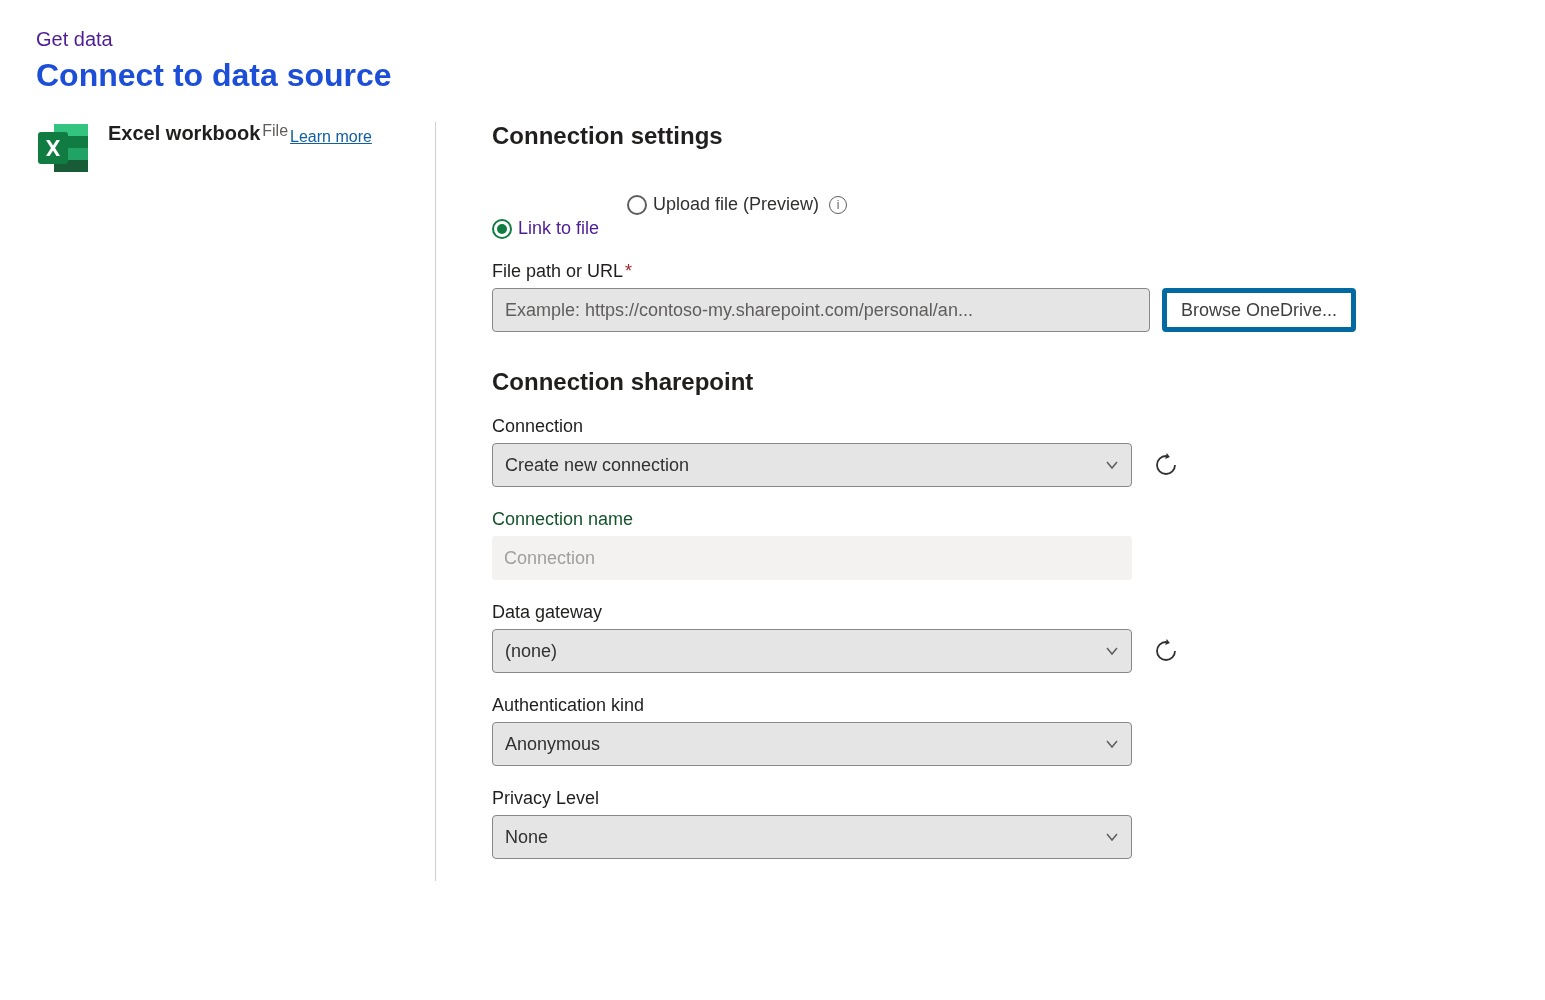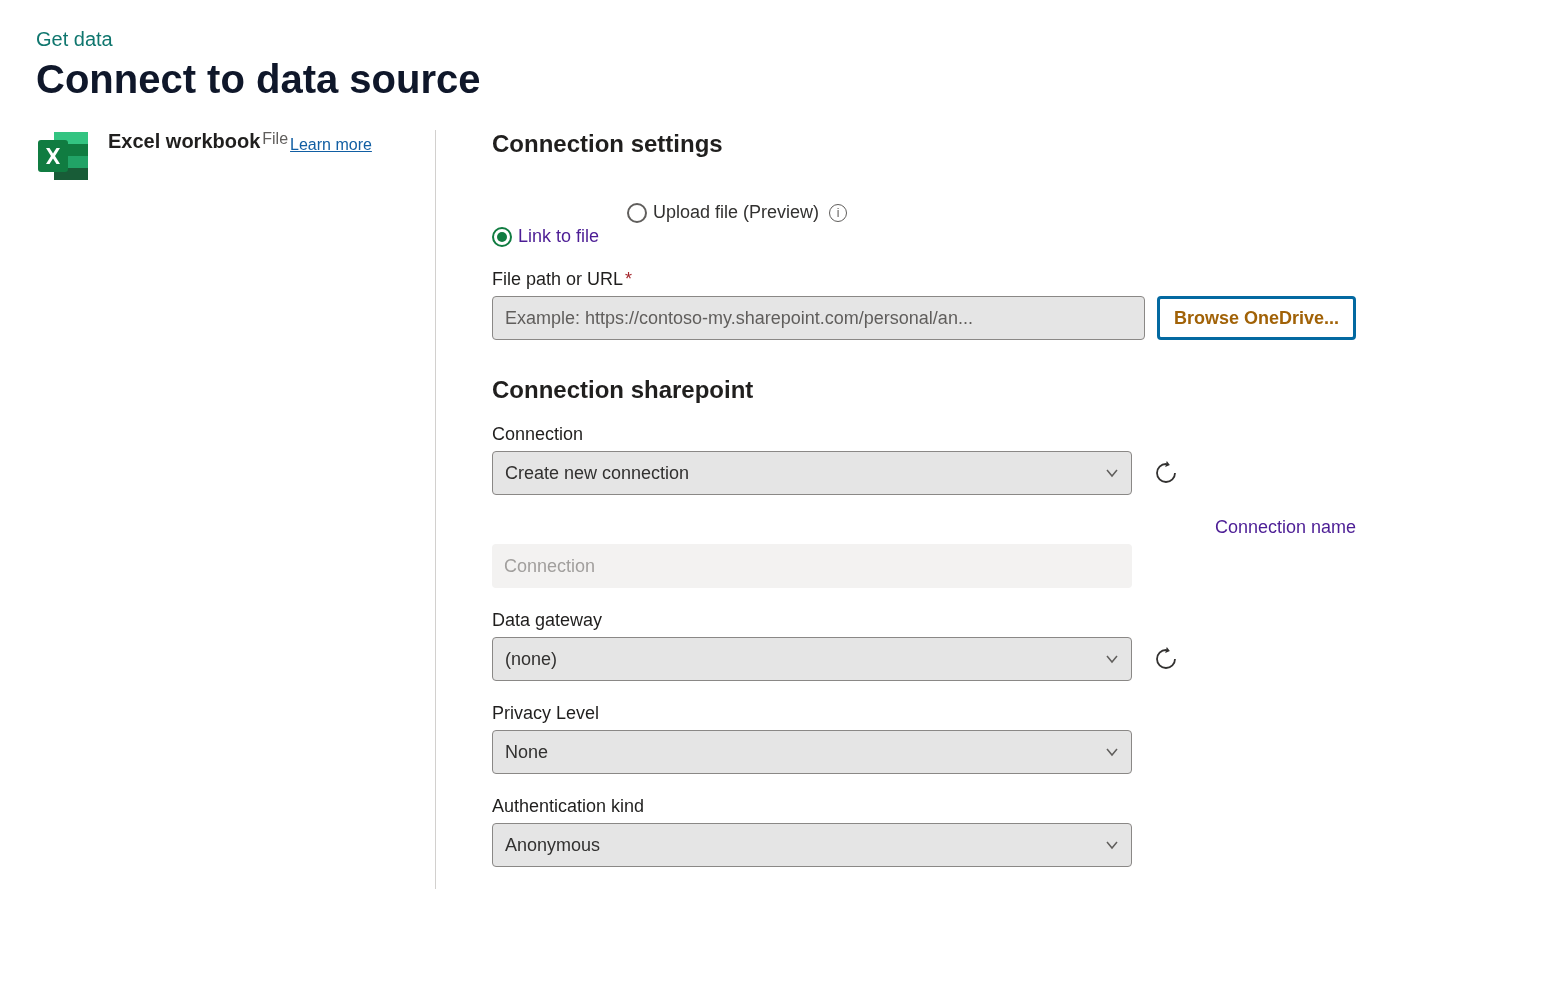--- a/index.html
+++ b/index.html
@@ -4,28 +4,28 @@
   <style>
     * { box-sizing: border-box; margin: 0; padding: 0; }
     body {
       font-family: "Segoe UI", -apple-system, BlinkMacSystemFont, sans-serif;
       background: #fff;
       color: #323130;
       padding: 28px 36px;
     }
     .breadcrumb {
       font-size: 20px;
-      color: #0f766e;
+      color: #4c1d95;
       font-weight: 400;
       margin-bottom: 6px;
     }
     .page-title {
-      font-size: 40px;
+      font-size: 32px;
       font-weight: 600;
-      color: #0f172a;
+      color: #1d4ed8;
       margin-bottom: 28px;
     }
     .layout {
       display: flex;
       gap: 0;
     }
     .left-col {
       width: 400px;
       padding-right: 36px;
       border-right: 1px solid #d2d0ce;
@@ -102,21 +102,21 @@
       color: #605e5c;
       margin-left: 4px;
     }
     .field { margin-bottom: 22px; }
     .field-label {
       font-size: 18px;
       color: #201f1e;
       margin-bottom: 6px;
       display: block;
     }
-    .field-label.disabled { color: #4c1d95; text-align: right; }
+    .field-label.disabled { color: #14532d; }
     .required { color: #a4262c; margin-left: 2px; }
     .input-row {
       display: flex;
       gap: 12px;
       align-items: center;
     }
     .text-input, .dropdown {
       height: 44px;
       border: 1px solid #8a8886;
       border-radius: 4px;
@@ -139,26 +139,26 @@
     .text-input.disabled::placeholder { color: #a19f9d; }
     .dropdown { cursor: pointer; gap: 7px; }
     .chevron-down {
       width: 14px; height: 14px;
       display: inline-block;
     }
     .chevron-down svg { display: block; }
     .browse-btn {
       height: 44px;
       padding: 0 14px;
-      border: 3px solid #0369a1;
+      border: 5px solid #0369a1;
       border-radius: 4px;
       background: #fff;
       font-size: 18px;
-      font-weight: 700;
-      color: #a16207;
+      font-weight: 400;
+      color: #404040;
       cursor: pointer;
       white-space: nowrap;
     }
     .refresh-icon {
       width: 28px; height: 28px;
       display: inline-flex;
       align-items: center;
       justify-content: center;
       cursor: pointer;
       flex-shrink: 0;
@@ -264,37 +264,37 @@
         <span class="refresh-icon">
           <svg viewBox="0 0 24 24" width="24" height="24">
               <path d="M12 3 A9 9 0 1 0 21 12" stroke="#323130" stroke-width="1.8" fill="none"></path>
               <path d="M12 0 L12 6 L16 3 Z" fill="#323130" transform="rotate(15 12 3)"></path>
             </svg>
         </span>
       </div>
     </div>
 
     <div class="field">
+      <label class="field-label">Authentication kind</label>
+      <div class="dropdown dropdown-full">
+        <span>Anonymous</span>
+        <span class="chevron-down">
+          <svg viewBox="0 0 14 14" width="14" height="14">
+              <path d="M2 4 L7 10 L12 4" stroke="#605e5c" stroke-width="1.5" fill="none"></path>
+            </svg>
+        </span>
+      </div>
+    </div>
+
+    <div class="field">
       <label class="field-label">Privacy Level</label>
       <div class="dropdown dropdown-full">
         <span>None</span>
         <span class="chevron-down">
           <svg viewBox="0 0 14 14" width="14" height="14">
               <path d="M2 4 L7 10 L12 4" stroke="#605e5c" stroke-width="1.5" fill="none"></path>
             </svg>
         </span>
       </div>
     </div>
 
-    <div class="field">
-      <label class="field-label">Authentication kind</label>
-      <div class="dropdown dropdown-full">
-        <span>Anonymous</span>
-        <span class="chevron-down">
-          <svg viewBox="0 0 14 14" width="14" height="14">
-              <path d="M2 4 L7 10 L12 4" stroke="#605e5c" stroke-width="1.5" fill="none"></path>
-            </svg>
-        </span>
-      </div>
-    </div>
-
   </div>
 </div>
 
 </body></html>

